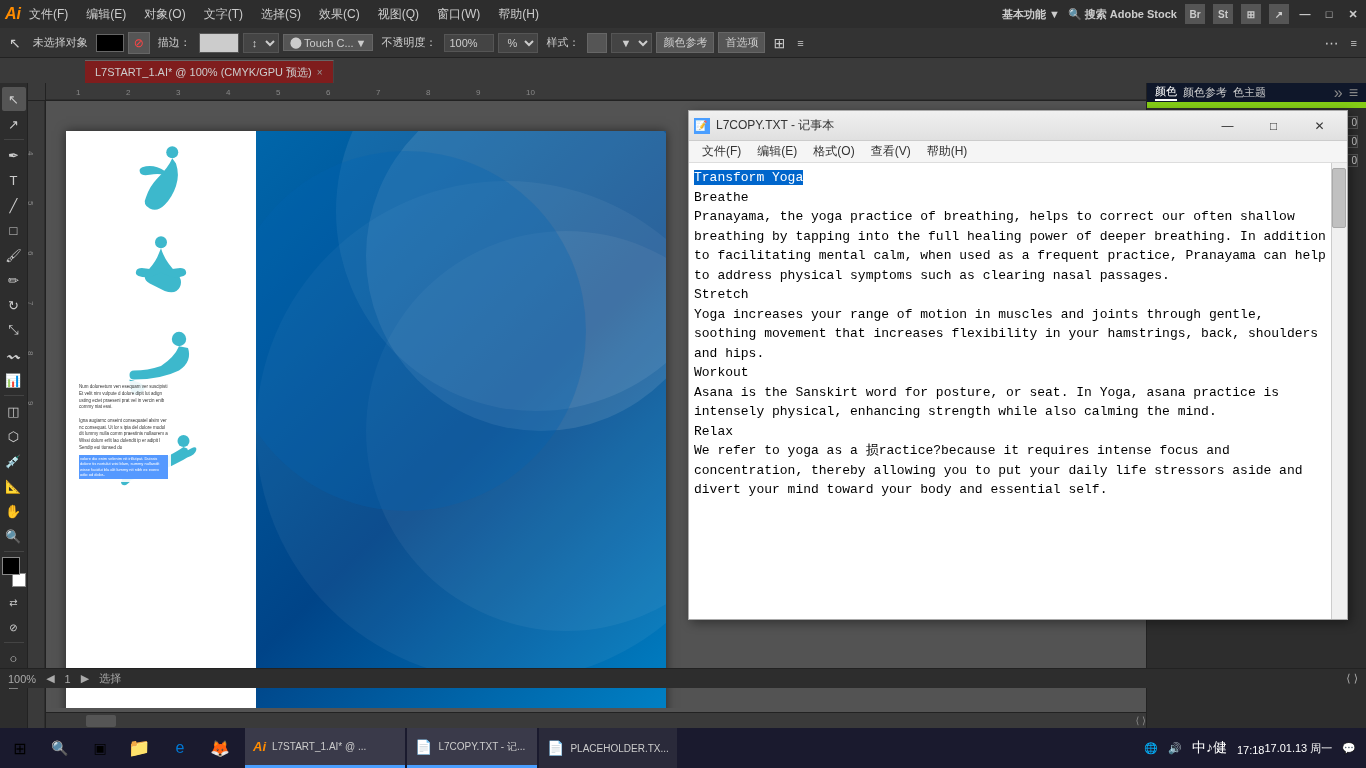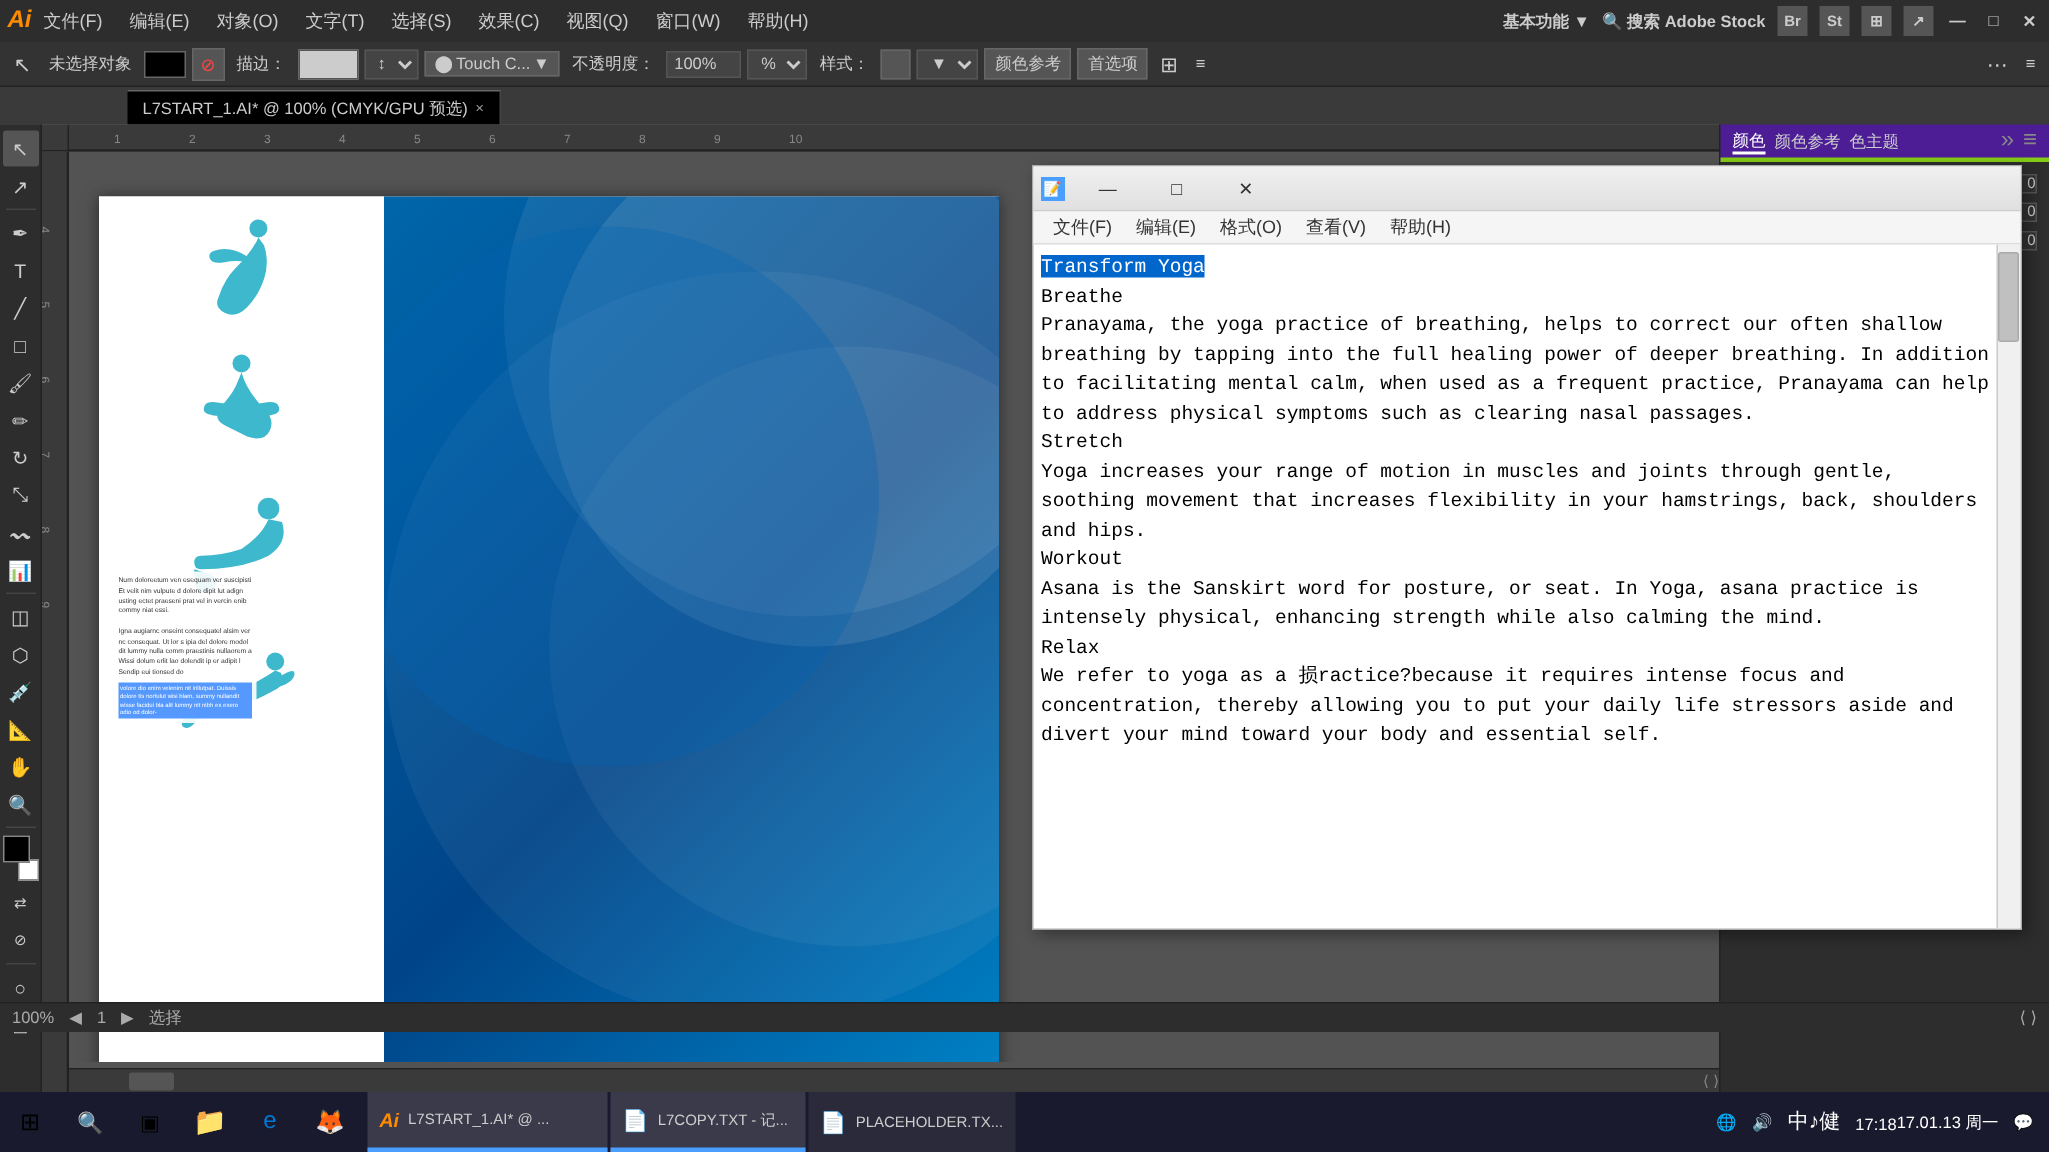--- a/index.html
+++ b/index.html
@@ -22,21 +22,21 @@
 
     
     .ai-toolbar { height: 30px; background: #333; display: flex; align-items: center; padding: 0 5px; gap: 4px; border-bottom: 1px solid #222; }
     .toolbar-item { color: #ccc; font-size: 11px; padding: 2px 4px; cursor: pointer; display: flex; align-items: center; gap: 2px; font-family: 'Microsoft YaHei', sans-serif; }
     .toolbar-select { background: #444; border: 1px solid #555; color: #ccc; font-size: 11px; padding: 1px 4px; height: 20px; }
     .toolbar-color-box { width: 28px; height: 18px; background: #000; border: 1px solid #666; display: inline-block; }
     .touch-preset { background: #555; border: 1px solid #666; color: #ccc; font-size: 11px; padding: 1px 6px; display: flex; align-items: center; gap: 2px; }
 
     
     .ai-tabbar { height: 25px; background: #3a3a3a; display: flex; align-items: flex-end; padding-left: 85px; }
-    .ai-tab { height: 23px; background: #000000; border-top: 1px solid #666; border-right: 1px solid #444; display: flex; align-items: center; padding: 0 10px; color: #ccc; font-size: 11px; cursor: pointer; gap: 5px; font-family: 'Microsoft YaHei', sans-serif; }
+    .ai-tab { height: 23px; background: #7f1d1d; border-top: 1px solid #666; border-right: 1px solid #444; display: flex; align-items: center; padding: 0 10px; color: #ccc; font-size: 11px; cursor: pointer; gap: 5px; font-family: 'Microsoft YaHei', sans-serif; }
     .ai-tab-close { font-size: 10px; color: #999; cursor: pointer; }
 
     
     .ai-main { display: flex; height: calc(728px - 83px); }
 
     
     .ai-left-toolbar { width: 28px; background: #2d2d2d; display: flex; flex-direction: column; align-items: center; padding: 4px 0; gap: 1px; border-right: 1px solid #222; }
     .tool-btn { width: 24px; height: 24px; display: flex; align-items: center; justify-content: center; cursor: pointer; color: #ccc; font-size: 13px; border-radius: 2px; }
     .tool-btn:hover, .tool-btn.active { background: #555; }
     .tool-divider { width: 20px; height: 1px; background: #444; margin: 2px 0; }
@@ -51,21 +51,21 @@
     
     .artboard { position: absolute; top: 30px; left: 20px; width: 600px; height: 640px; background: white; box-shadow: 0 0 10px rgba(0,0,0,0.5); display: flex; }
     .artboard-left { width: 190px; background: white; display: flex; flex-direction: column; align-items: center; padding: 10px; }
     .artboard-right { flex: 1; background: linear-gradient(135deg, #0066aa 0%, #004488 50%, #0088cc 100%); position: relative; overflow: hidden; }
     
     
     .artboard-text-box { position: absolute; left: 10px; top: 250px; width: 95px; background: rgba(255,255,255,0.9); font-size: 5px; color: #333; padding: 3px; line-height: 1.4; }
 
     
     .ai-right-panels { width: 220px; background: #2d2d2d; border-left: 1px solid #222; display: flex; flex-direction: column; }
-    .panel-header { height: 25px; background: #4c1d95; display: flex; align-items: center; padding: 0 8px; gap: 6px; border-bottom: 3px solid #84cc16; text-align: center; }
+    .panel-header { height: 25px; background: #0f172a; display: flex; align-items: center; padding: 0 8px; gap: 6px; border-bottom: 6px solid #84cc16; text-align: center; }
     .panel-header-item { color: #ccc; font-size: 11px; cursor: pointer; font-family: 'Microsoft YaHei', sans-serif; }
     .panel-header-item.active { color: #fff; border-bottom: 2px solid #fff; }
 
     
     .ai-statusbar { position: absolute; bottom: 40px; left: 0; right: 0; height: 20px; background: #2d2d2d; border-top: 1px solid #222; display: flex; align-items: center; padding: 0 8px; gap: 10px; color: #aaa; font-size: 11px; }
 
     
     .notepad-window { position: absolute; top: 110px; left: 688px; width: 660px; height: 510px; background: white; border: 1px solid #aaa; box-shadow: 3px 3px 10px rgba(0,0,0,0.4); z-index: 500; display: flex; flex-direction: column; }
     .notepad-titlebar { height: 30px; background: linear-gradient(to bottom, #f0f0f0, #e0e0e0); border-bottom: 1px solid #ccc; display: flex; align-items: center; padding: 0 5px; }
     .notepad-icon { width: 16px; height: 16px; background: #4a9eff; margin-right: 6px; font-size: 10px; display: flex; align-items: center; justify-content: center; }
@@ -344,20 +344,21 @@
     <span style="">选择</span>
     <span style="margin-left:auto;"></span>
     <span style="cursor:pointer;">⟨ ⟩</span>
   </div>
 
 </div>
 
 <div class="notepad-window">
   <div class="notepad-titlebar">
     <span class="notepad-icon">📝</span>
+    <span class="notepad-title">L7COPY.TXT - 记事本</span>
     <div class="notepad-win-btns">
       <div class="notepad-win-btn">—</div>
       <div class="notepad-win-btn">□</div>
       <div class="notepad-win-btn notepad-close-btn">✕</div>
     </div>
   </div>
   <div class="notepad-menubar">
     <span class="notepad-menu-item">文件(F)</span>
     <span class="notepad-menu-item">编辑(E)</span>
     <span class="notepad-menu-item">格式(O)</span>

